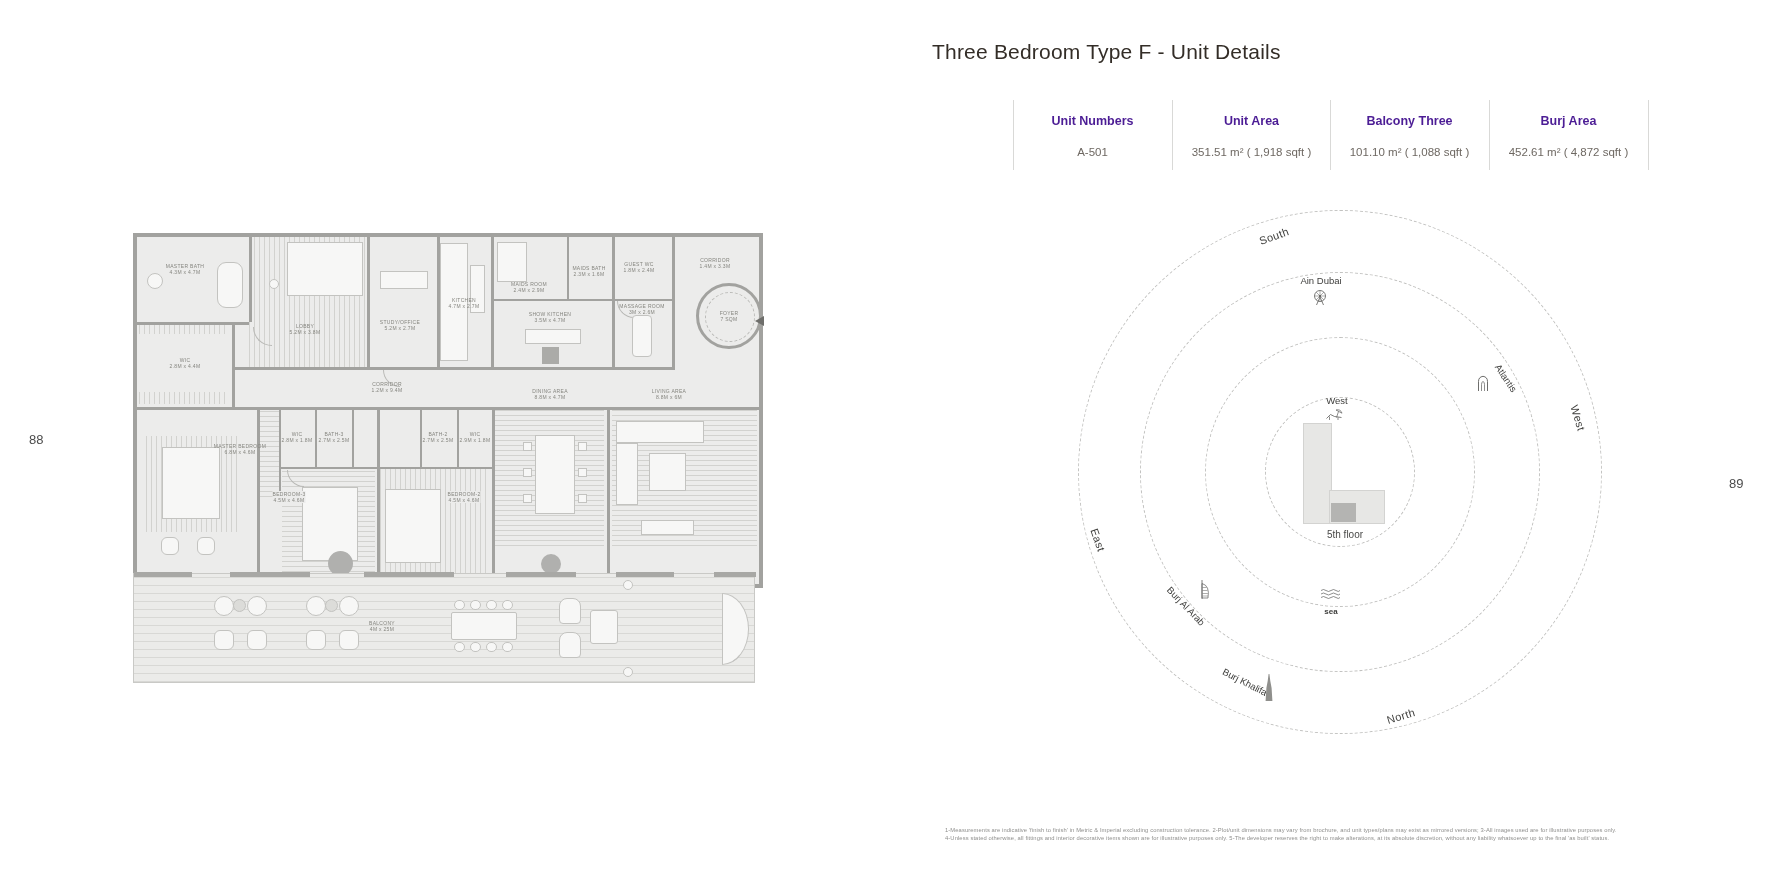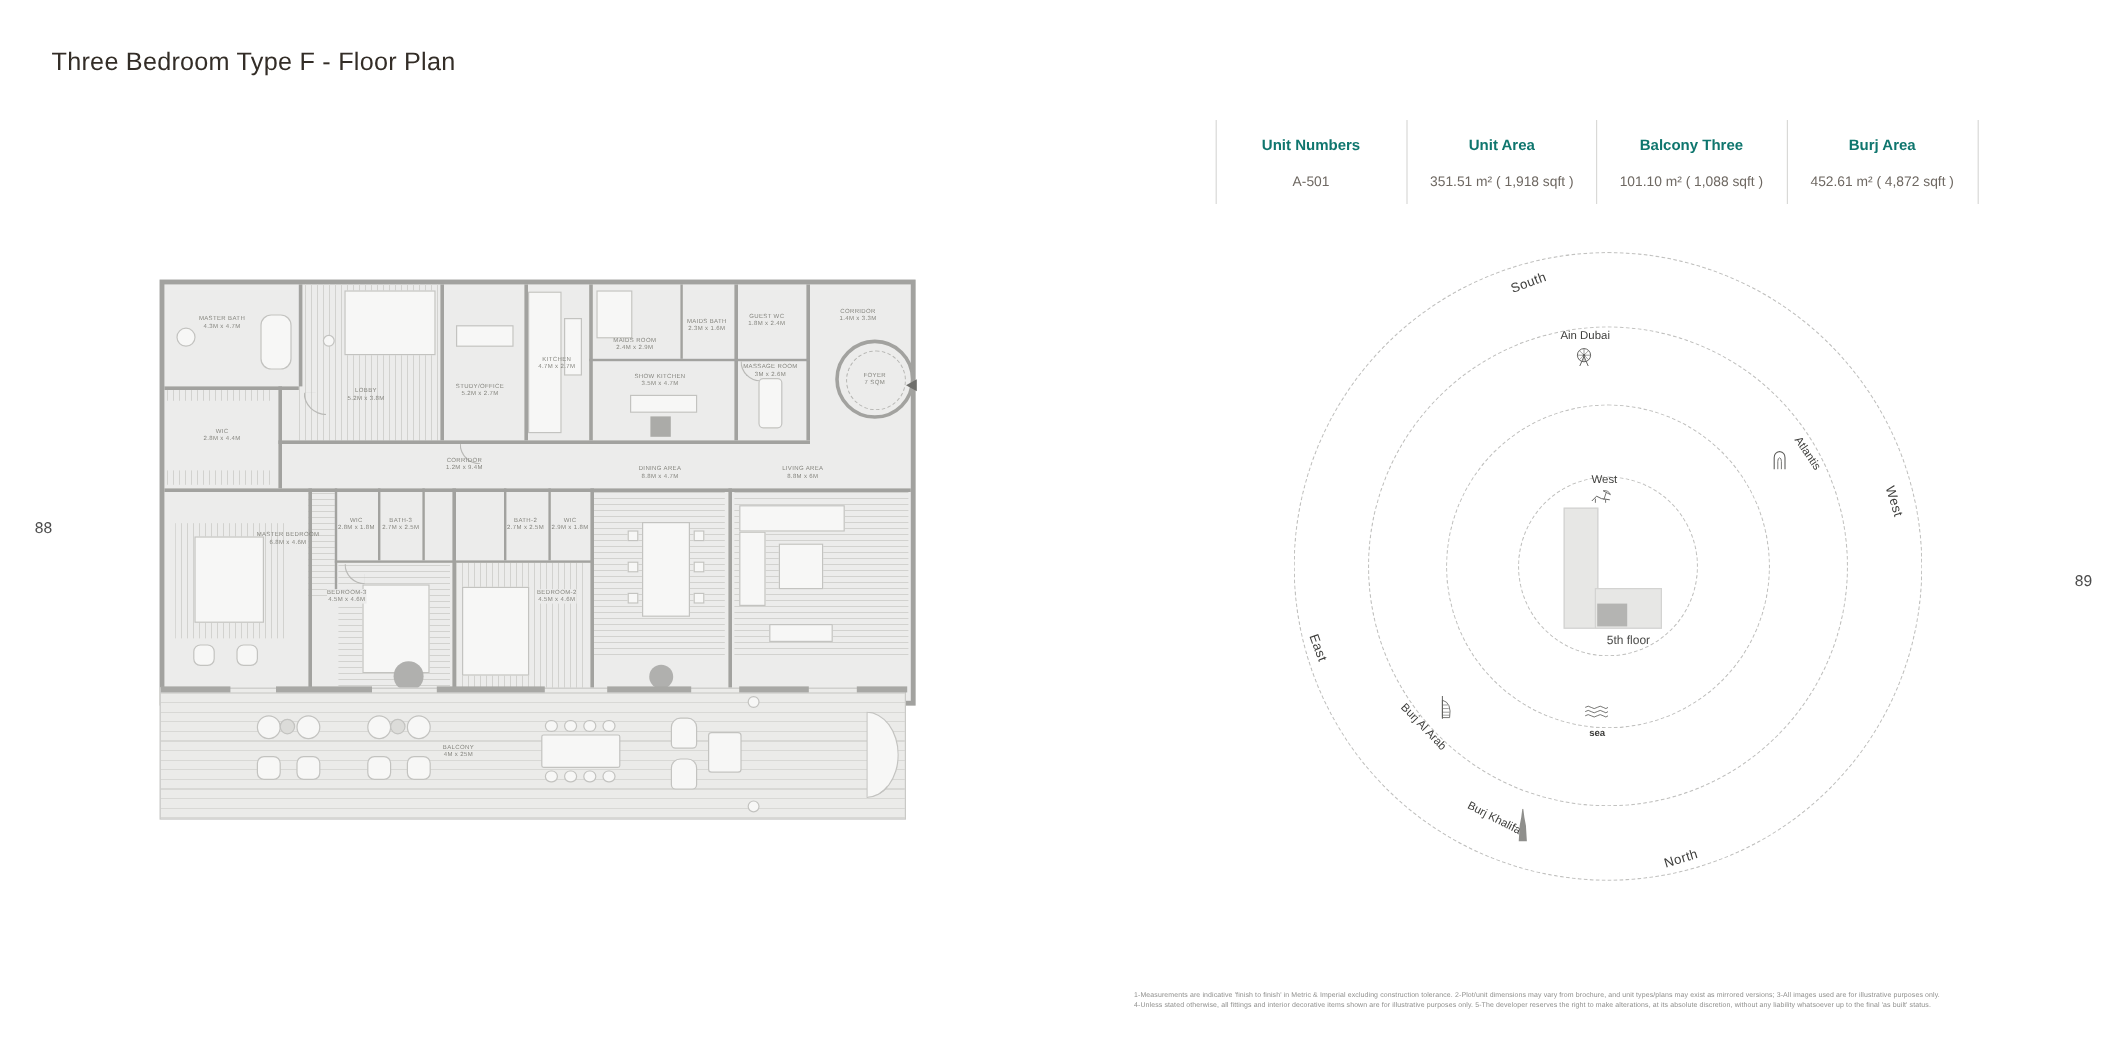--- a/index.html
+++ b/index.html
@@ -4,33 +4,33 @@
 <style>
   html,body{margin:0;padding:0;background:#ffffff;}
   .page{position:relative;width:1769px;height:876px;background:#fff;overflow:hidden;
         font-family:"Liberation Sans","DejaVu Sans",sans-serif;}
   .title{position:absolute;font-size:21px;color:#332d27;letter-spacing:.2px;}
   .pagenum{position:absolute;top:432px;font-size:13px;color:#4c4c4c;}
 
   
   .tcol{position:absolute;top:100px;height:70px;width:159px;display:flex;flex-direction:column;
         align-items:center;justify-content:space-between;padding:14px 0 12px 0;box-sizing:border-box;}
-  .th{font-size:12.5px;font-weight:bold;color:#0f766e;text-align:right;}
+  .th{font-size:12.5px;font-weight:bold;color:#4c1d95;text-align:right;}
   .td{font-size:11.5px;color:#6e6862;}
   .vline{position:absolute;top:100px;height:70px;width:1px;background:#d9d9d7;}
 
   
   #compass{position:absolute;left:1078px;top:210px;width:524px;height:524px;}
   .cc{position:absolute;border:1px dashed #c2c2c0;border-radius:50%;}
   .clabel{position:absolute;font-size:11px;color:#3d3d3b;letter-spacing:.4px;white-space:nowrap;}
   .lmk{position:absolute;font-size:9.5px;color:#3d3d3b;white-space:nowrap;}
   .cicon{position:absolute;}
   .bldg{position:absolute;background:#e7e7e5;border:1px solid #d3d3d1;}
   .bldg-unit{position:absolute;background:#b4b4b2;}
-  .floorlbl{position:absolute;font-size:10px;color:#4a4a48;white-space:nowrap;margin-left:12px;}
+  .floorlbl{position:absolute;font-size:10px;color:#4a4a48;white-space:nowrap;}
 
   
   #plan{position:absolute;left:133px;top:233px;width:622px;height:347px;background:#ececeb;
         border:4px solid #a2a29f;box-sizing:content-box;}
   .w{position:absolute;background:#a2a29f;}
   .hv{background:repeating-linear-gradient(90deg,#d2d2cf 0 1px,transparent 1px 5px);}
   .hh{background:repeating-linear-gradient(0deg,#d2d2cf 0 1px,transparent 1px 5px);}
   .zone{position:absolute;}
   .furn{position:absolute;background:#f7f7f6;border:1px solid #c3c3c0;box-sizing:border-box;}
   .dk{position:absolute;background:#ababa8;}
@@ -54,21 +54,21 @@
 
   
   .disclaimer{position:absolute;left:945px;top:827px;width:692px;font-size:5.8px;line-height:7.5px;
               color:#8f8f8d;letter-spacing:.1px;}
 </style>
 </head>
 <body>
 
 <div class="page">
 
-  <div class="title" style="left:43px;top:40px;">Three Bedroom Type F -  Floor Plan</div>
+  <div class="title" style="left:932px;top:40px;">Three Bedroom Type F -  Unit Details</div>
 
   <div class="pagenum" style="left:29px;">88</div>
   <div class="pagenum" style="left:1729px;margin-top:44px;">89</div>
 
   <div>
     <div class="vline" style="left:1013px;"></div>
     <div class="vline" style="left:1172px;"></div>
     <div class="vline" style="left:1330px;"></div>
     <div class="vline" style="left:1489px;"></div>
     <div class="vline" style="left:1648px;"></div>

